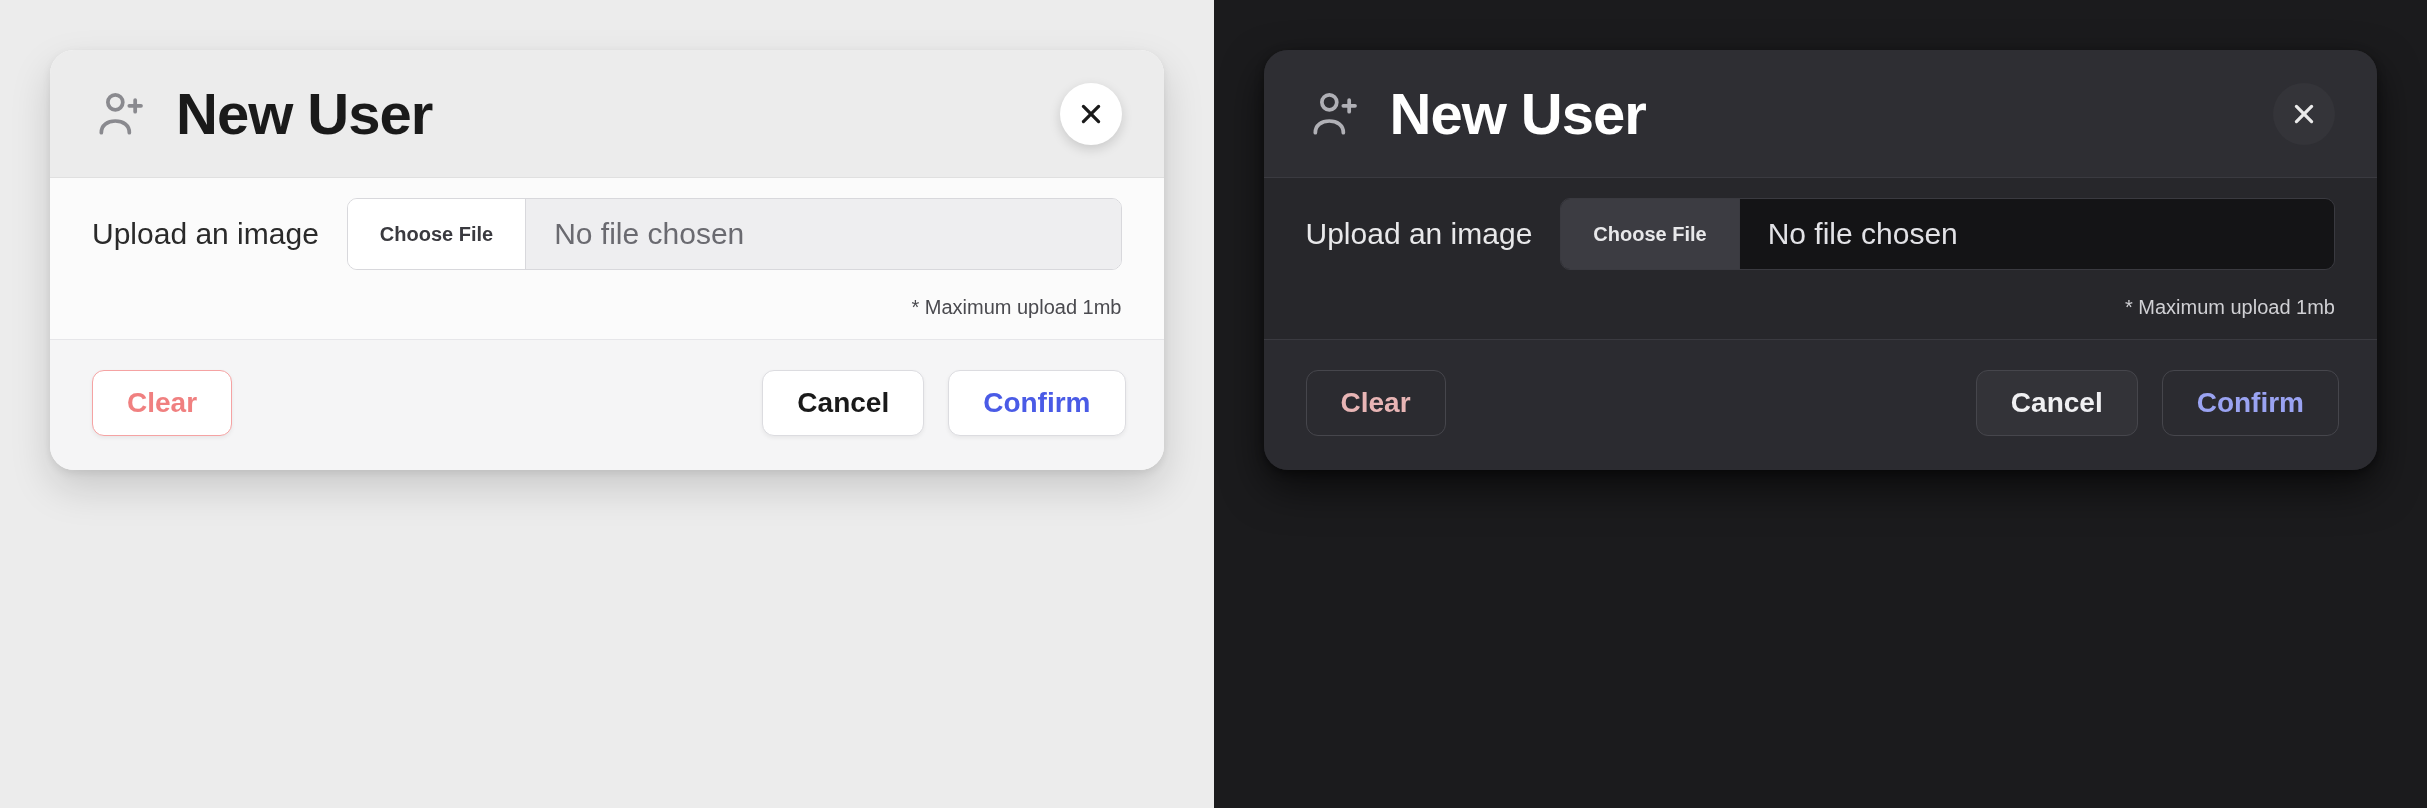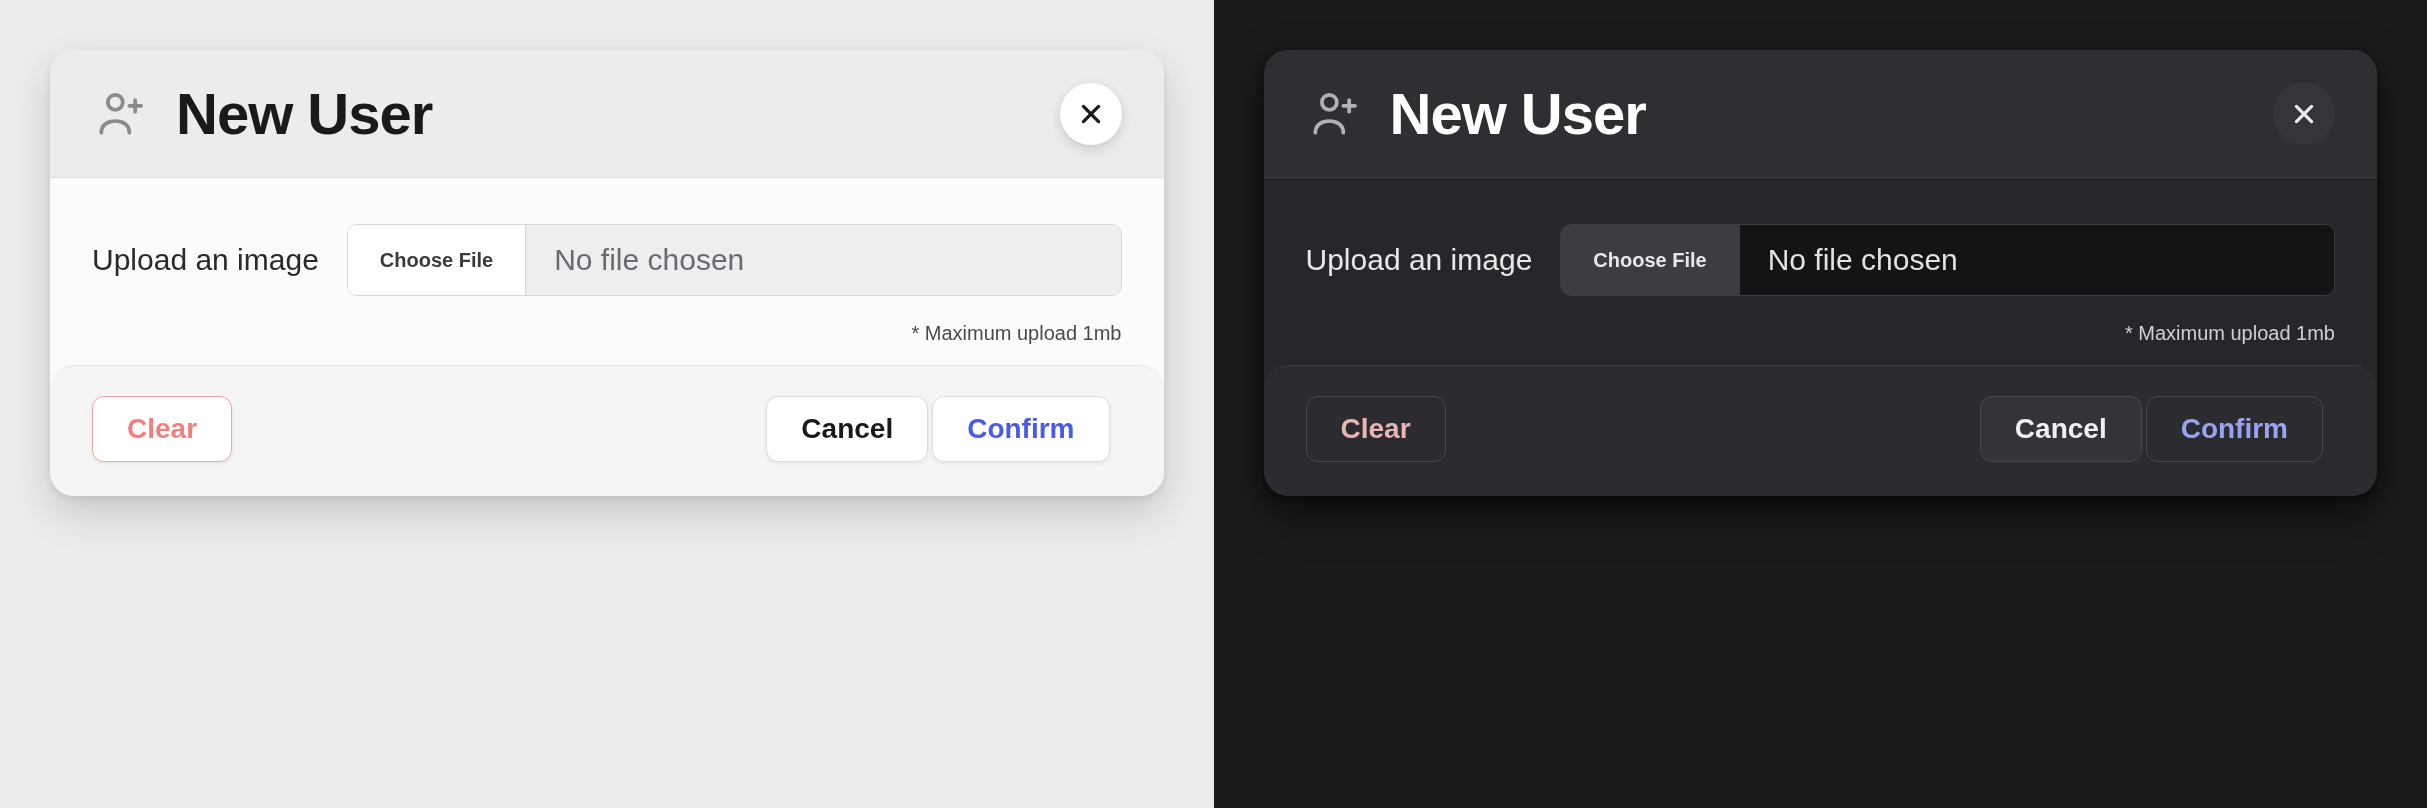--- a/index.html
+++ b/index.html
@@ -71,21 +71,21 @@
     cursor: pointer;
     font-size: 0;
   }
   .light .close-btn { background: #ffffff; box-shadow: 0 4px 12px rgba(0,0,0,0.15); }
   .dark .close-btn { background: #343439; }
   .close-btn svg { width: 26px; height: 26px; }
   .light .close-btn svg { color: #1a1a1a; }
   .dark .close-btn svg { color: #eaeaea; }
 
   .card-body {
-    padding: 46px 42px 20px 42px;
+    padding: 20px 42px 20px 42px;
   }
 
   .upload-row {
     display: flex;
     align-items: center;
     gap: 28px;
   }
   .upload-label {
     font-size: 30px;
     font-weight: 400;
@@ -125,23 +125,22 @@
   .hint {
     font-size: 20px;
     margin-top: 26px;
     text-align: right;
   }
   .light .hint { color: #4a4a4f; }
   .dark .hint { color: #d0d0d4; }
 
   .card-footer {
     display: flex;
-    padding: 30px 54px 34px 42px;
-    gap: 4px;
-    border-radius: 25px;
+    padding: 30px 38px 34px 42px;
+    gap: 24px;
   }
   .light .card-footer { background: #f5f5f6; border-top: 1px solid #e6e6e9; }
   .dark .card-footer { background: #2b2b30; border-top: 1px solid #3a3a40; }
 
   .btn {
     padding: 16px 34px;
     font-size: 28px;
     font-weight: 700;
     border-radius: 12px;
     cursor: pointer;

